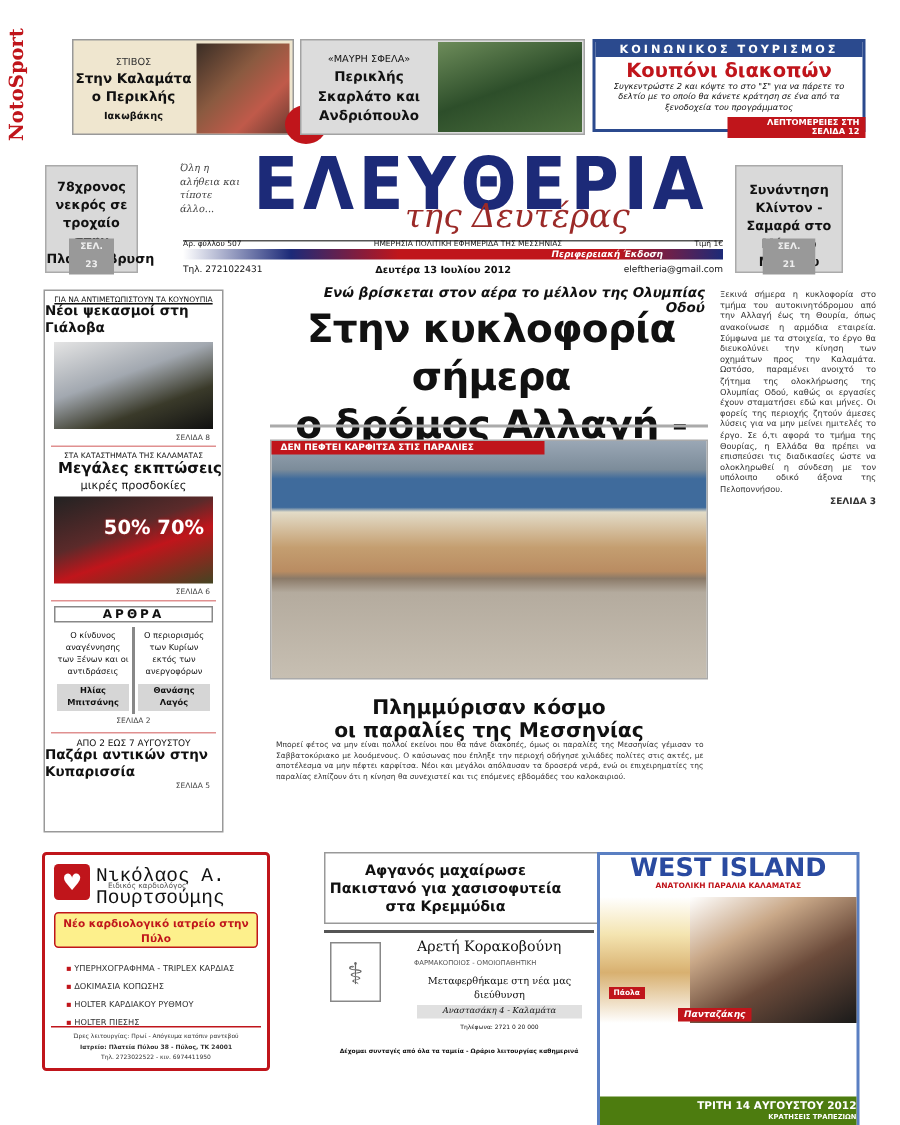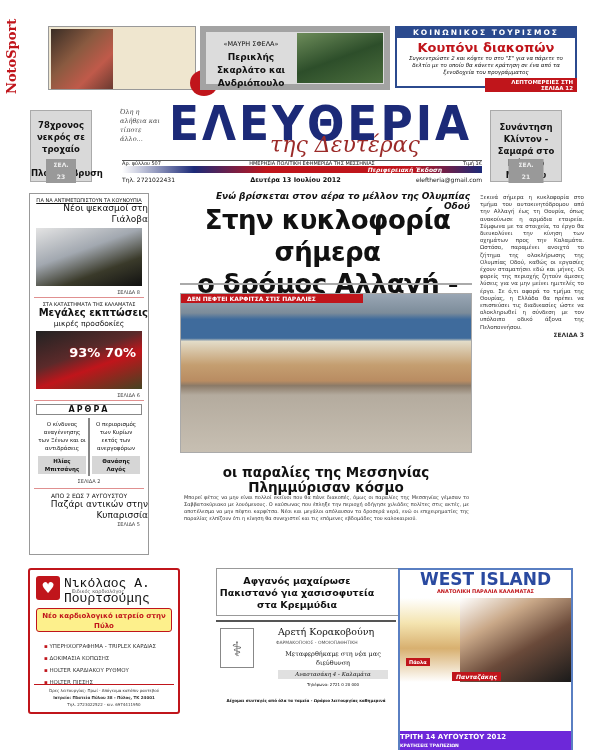--- a/index.html
+++ b/index.html
@@ -7,21 +7,21 @@
 .abs{position:absolute}
 .notosport{left:4px;top:22px;width:22px;height:72px;writing-mode:vertical-rl;transform:rotate(180deg);color:#c0151b;font-family:"DejaVu Serif",serif;font-weight:bold;font-size:13px;text-align:center}
 .teaser1{left:48px;top:26px;width:148px;height:64px;background:#efe6cf;border:1px solid #999;display:flex}
 .teaser1 .txt{flex:1;text-align:center;font-size:8px;padding-top:8px;line-height:12px}
 .teaser1 .kick{font-size:6.5px;color:#333}
 .teaser1 .h{font-weight:bold;font-size:9px}
 .teaser1 .sub{font-size:6.5px;font-weight:bold}
 .photo{background:linear-gradient(135deg,#3a2d25,#8a5a40 40%,#c05a4a 70%,#6a3a30)}
 .teaser1 .photo{width:62px;height:60px;margin:2px}
 .badge{left:190px;top:70px;width:28px;height:26px;border-radius:50%;background:#c0151b}
-.teaser2{left:200px;top:26px;width:190px;height:64px;background:#dcdcdc;border:6px solid #a3a3a3;display:flex}
+.teaser2{left:200px;top:26px;width:190px;height:64px;background:#dcdcdc;border:1px solid #a3a3a3;display:flex}
 .teaser2 .txt{width:90px;text-align:center;padding-top:6px;line-height:13px}
 .teaser2 .kick{font-size:6.5px}
 .teaser2 .h{font-weight:bold;font-size:9px}
 .teaser2 .photo{flex:1;background:linear-gradient(160deg,#6d8c5a,#2d4e2a 50%,#4b6e3d);margin:1px}
 .teaser3{left:395px;top:26px;width:182px;height:62px;border:2px solid #2b4a8e;background:#fff}
 .teaser3 .bar{background:#2b4a8e;color:#fff;font-size:7.5px;font-weight:bold;letter-spacing:2px;text-align:center;height:10px;line-height:10px}
 .teaser3 .h{color:#c0151b;font-weight:bold;font-size:13px;text-align:center;margin-top:2px}
 .teaser3 .body{font-size:5.5px;text-align:center;font-style:italic;line-height:7px;padding:0 6px}
 .teaser3 .foot{position:absolute;right:-2px;bottom:-6px;background:#c0151b;color:#fff;font-size:5.5px;font-weight:bold;padding:1px 4px;width:92px;text-align:right}
 .sidebox{background:#d9d9d9;border:1px solid #aaa;text-align:center;font-weight:bold;font-size:8.5px;line-height:12px}
@@ -33,21 +33,21 @@
 .mast2{left:270px;top:132px;width:150px;color:#9b2a28;font-family:"DejaVu Serif",serif;font-size:22px;font-style:italic;text-align:center}
 .strip{left:122px;top:160px;width:360px;height:4px;font-size:5px;line-height:4px;display:flex;justify-content:space-between;border-top:1px solid #555}
 .redband{left:122px;top:166px;width:360px;height:7px;background:linear-gradient(90deg,#fff,#1c2a78 20%,#c0151b 40%,#c0151b 80%,#1c2a78);color:#fff;font-size:6px;font-weight:bold;text-align:right;padding-right:40px;line-height:7px;font-style:italic}
 .infoline{left:122px;top:176px;width:360px;font-size:6px;display:flex;justify-content:space-between}
 .infoline .date{font-weight:bold;font-size:6.5px}
 .kicker{left:190px;top:191px;width:280px;text-align:right;font-size:9px;font-style:italic;font-weight:bold}
 .headline{left:180px;top:204px;width:295px;text-align:center;font-weight:bold;font-size:26px;line-height:32px;letter-spacing:-0.5px}
 .rule{left:180px;top:283px;width:292px;height:2px;background:#aaa}
 .leftcol{left:29px;top:193px;width:120px;height:362px;border:1px solid #999;background:#fff}
 .lkick{font-size:5px;text-align:center;text-decoration:underline;margin-top:3px}
-.lh{font-weight:normal;font-size:9px;text-align:right;line-height:11px}
+.lh{font-weight:bold;font-size:9px;text-align:left;line-height:11px}
 .lh2{font-weight:bold;font-size:10px;text-align:right;line-height:12px}
 .lsub{font-size:7.5px;text-align:center}
 .lpg{font-size:5px;text-align:right;padding-right:8px;color:#444}
 .lphoto1{margin:3px 6px;height:58px;background:linear-gradient(160deg,#e4e4e4,#a2a8b0 40%,#3a3a2a 70%,#111)}
 .lphoto2{margin:3px 6px;height:58px;background:linear-gradient(160deg,#222,#5b2a2a 40%,#c0151b 60%,#442)}
 .lphoto2 span{display:block;color:#fff;font-weight:bold;font-size:13px;text-align:right;padding:14px 6px 0 0;text-shadow:0 0 2px #c0151b}
 .redline{height:1px;background:#e09090;margin:2px 4px}
 .arthra{border:1px solid #888;margin:3px 6px;text-align:center;font-weight:bold;font-size:8px;letter-spacing:2px;height:11px;line-height:10px}
 .articles{display:flex;margin:0 6px;border-top:0}
 .art{flex:1;font-size:5.5px;text-align:center;line-height:8px;padding:2px}
@@ -79,29 +79,35 @@
 .ad3 .tel{position:absolute;left:62px;top:60px;width:110px;text-align:center;font-size:4px;line-height:5px}
 .ad3 .bot{position:absolute;left:0;top:76px;width:180px;text-align:center;font-size:4px;line-height:5px;font-weight:bold}
 .ad4{left:398px;top:568px;width:175px;height:185px;border:2px solid #5a7fc2;background:#fff}
 .ad4 .h{text-align:center;font-weight:bold;font-size:17px;color:#2a4aa0;line-height:18px}
 .ad4 .sub{text-align:center;font-size:5px;color:#c0151b;font-weight:bold}
 .ad4 .photos{position:absolute;left:0;top:28px;width:171px;height:84px;display:flex}
 .ad4 .p1{width:60px;background:linear-gradient(180deg,#fff,#f4e4b0 30%,#d8b070 60%,#fff)}
 .ad4 .p2{flex:1;background:linear-gradient(150deg,#fff,#c9a888 30%,#6a4a3a 60%,#1a1a1a)}
 .ad4 .lbl1{position:absolute;left:6px;top:88px;background:#c0151b;color:#fff;font-size:5px;font-weight:bold;padding:1px 3px}
 .ad4 .lbl2{position:absolute;left:52px;top:102px;background:#c0151b;color:#fff;font-size:6px;font-weight:bold;padding:1px 4px;font-style:italic}
-.ad4 .date{position:absolute;left:0;bottom:0;width:171px;height:20px;background:#6d28d9;color:#fff;text-align:left;font-weight:bold;font-size:7px;line-height:10px;padding-top:1px}
+.ad4 .date{position:absolute;left:0;bottom:0;width:171px;height:20px;background:#4d7c0f;color:#fff;text-align:right;font-weight:bold;font-size:7px;line-height:10px;padding-top:1px}
 .ad4 .date small{display:block;font-size:4.5px;line-height:7px}
 </style>
 </head>
 <body>
 
 <div class="abs notosport">NotoSport</div>
 
 <div class="abs teaser1">
+  <div class="txt">
+    <div class="kick">ΣΤΙΒΟΣ</div>
+    <div class="h">Στην Καλαμάτα</div>
+    <div class="h">ο Περικλής</div>
+    <div class="sub">Ιακωβάκης</div>
+  </div>
   <div class="photo"></div>
 </div>
 <div class="abs badge"></div>
 
 <div class="abs teaser2">
   <div class="txt">
     <div class="kick">«ΜΑΥΡΗ ΣΦΕΛΑ»</div>
     <div class="h">Περικλής</div>
     <div class="h">Σκαρλάτο και</div>
     <div class="h">Ανδριόπουλο</div>
@@ -150,21 +156,21 @@
 <div class="abs leftcol">
   <div class="lkick">ΓΙΑ ΝΑ ΑΝΤΙΜΕΤΩΠΙΣΤΟΥΝ ΤΑ ΚΟΥΝΟΥΠΙΑ</div>
   <div class="lh">Νέοι ψεκασμοί στη Γιάλοβα</div>
   <div class="lphoto1"></div>
   <div class="lpg">ΣΕΛΙΔΑ 8</div>
   <div class="redline"></div>
   <div class="lkick" style="text-decoration:none">ΣΤΑ ΚΑΤΑΣΤΗΜΑΤΑ ΤΗΣ ΚΑΛΑΜΑΤΑΣ</div>
   <div class="lh2">Μεγάλες εκπτώσεις</div>
   <div class="lsub">μικρές προσδοκίες</div>
   <div class="lphoto2">
-      <span>93% 70%</span>
+      <span>50% 70%</span>
     </div>
   <div class="lpg">ΣΕΛΙΔΑ 6</div>
   <div class="redline"></div>
   <div class="arthra">ΑΡΘΡΑ</div>
   <div class="articles">
     <div class="art">
       <div>Ο κίνδυνος αναγέννησης των Ξένων και οι αντιδράσεις</div>
       <div class="author">Ηλίας Μπιτσάνης</div>
     </div>
     <div class="art">
@@ -175,22 +181,22 @@
   <div class="lpg" style="text-align:center;padding:2px 0">ΣΕΛΙΔΑ 2</div>
   <div class="redline"></div>
   <div class="lkick" style="text-decoration:none;font-size:6px">ΑΠΟ 2 ΕΩΣ 7 ΑΥΓΟΥΣΤΟΥ</div>
   <div class="lh">Παζάρι αντικών στην Κυπαρισσία</div>
   <div class="lpg">ΣΕΛΙΔΑ 5</div>
 </div>
 
 <div class="abs mainphoto"></div>
 <div class="abs phototag">ΔΕΝ ΠΕΦΤΕΙ ΚΑΡΦΙΤΣΑ ΣΤΙΣ ΠΑΡΑΛΙΕΣ</div>
 <div class="abs subhead">
+  <div>Πλημμύρισαν κόσμο</div>
   <div>οι παραλίες της Μεσσηνίας</div>
-  <div>Πλημμύρισαν κόσμο</div>
 </div>
 <div class="abs bodytext">Μπορεί φέτος να μην είναι πολλοί εκείνοι που θα πάνε διακοπές, όμως οι παραλίες της Μεσσηνίας γέμισαν το Σαββατοκύριακο με λουόμενους. Ο καύσωνας που έπληξε την περιοχή οδήγησε χιλιάδες πολίτες στις ακτές, με αποτέλεσμα να μην πέφτει καρφίτσα. Νέοι και μεγάλοι απόλαυσαν τα δροσερά νερά, ενώ οι επιχειρηματίες της παραλίας ελπίζουν ότι η κίνηση θα συνεχιστεί και τις επόμενες εβδομάδες του καλοκαιριού.</div>
 <div class="abs rightcol">
   <div>Ξεκινά σήμερα η κυκλοφορία στο τμήμα του αυτοκινητόδρομου από την Αλλαγή έως τη Θουρία, όπως ανακοίνωσε η αρμόδια εταιρεία. Σύμφωνα με τα στοιχεία, το έργο θα διευκολύνει την κίνηση των οχημάτων προς την Καλαμάτα. Ωστόσο, παραμένει ανοιχτό το ζήτημα της ολοκλήρωσης της Ολυμπίας Οδού, καθώς οι εργασίες έχουν σταματήσει εδώ και μήνες. Οι φορείς της περιοχής ζητούν άμεσες λύσεις για να μην μείνει ημιτελές το έργο. Σε ό,τι αφορά το τμήμα της Θουρίας, η Ελλάδα θα πρέπει να επισπεύσει τις διαδικασίες ώστε να ολοκληρωθεί η σύνδεση με τον υπόλοιπο οδικό άξονα της Πελοποννήσου.</div>
   <div class="seeon">ΣΕΛΙΔΑ 3</div>
 </div>
 
 <div class="abs ad1">
   <div class="logo">♥</div>
   <div class="name">Νικόλαος Α. Πουρτσούμης</div>

